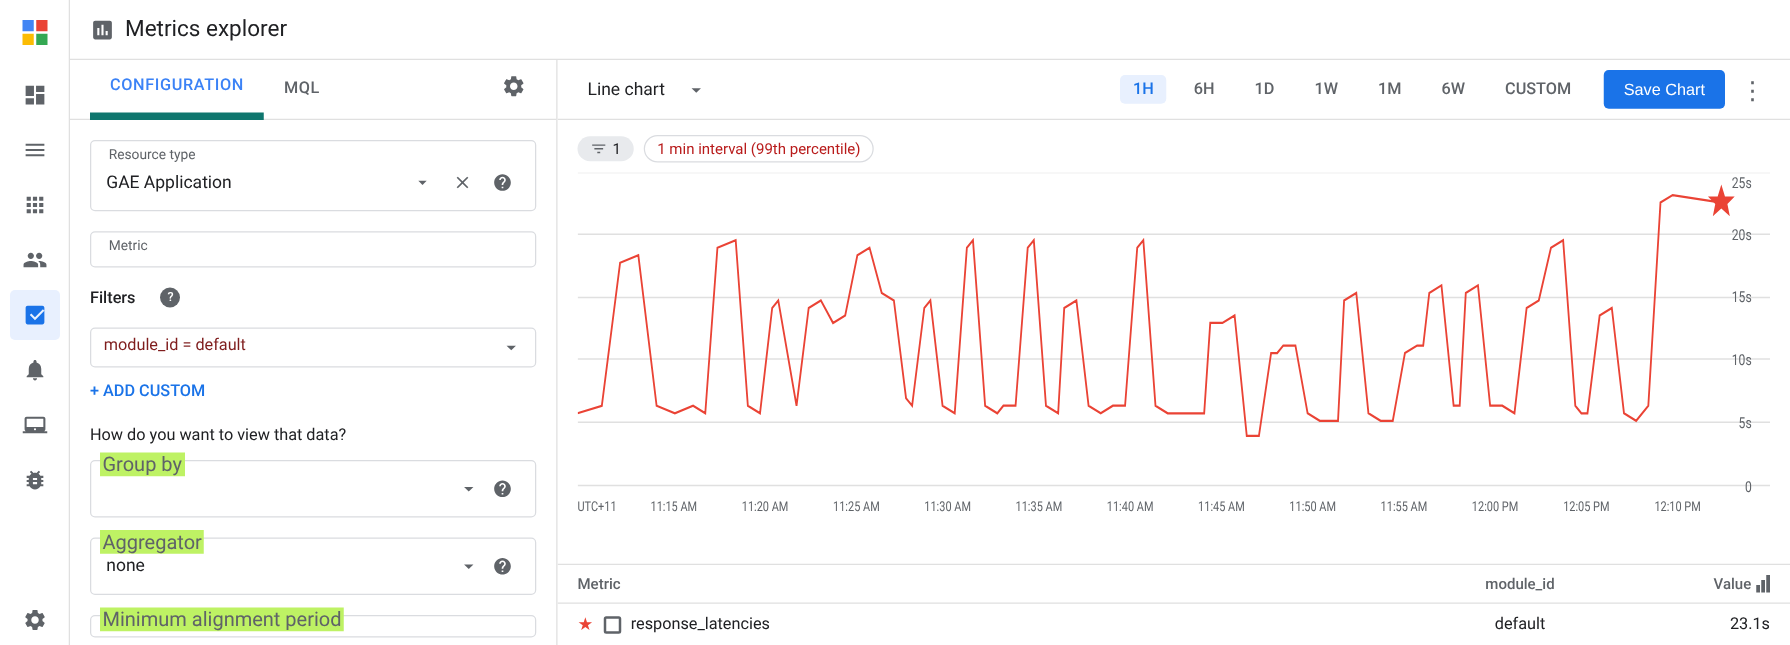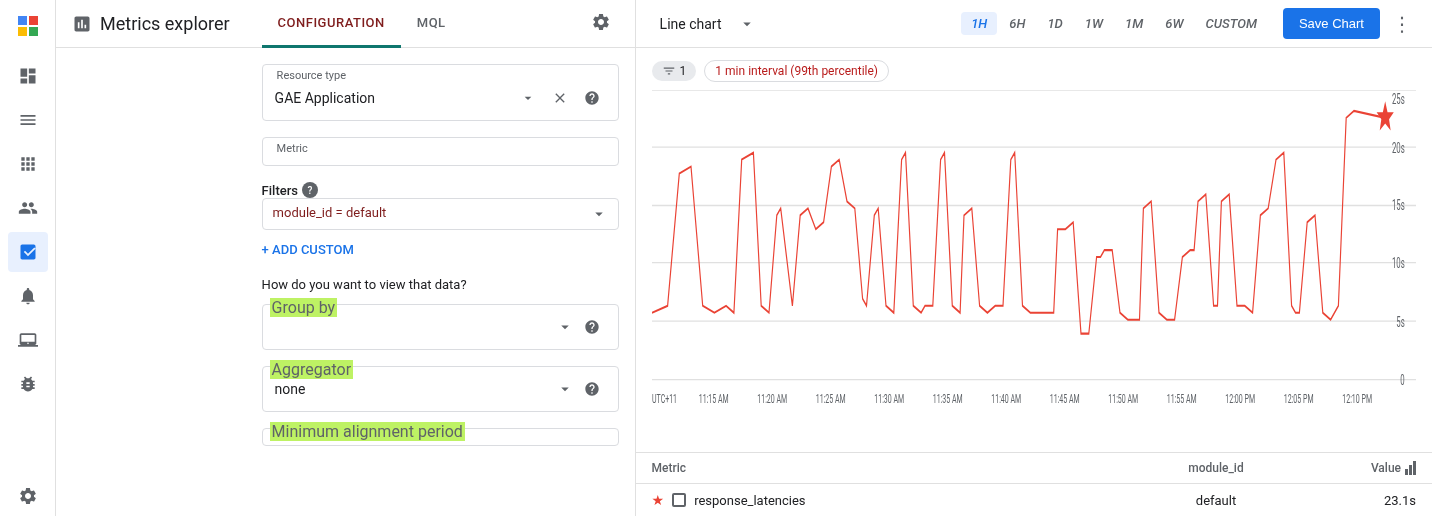--- a/index.html
+++ b/index.html
@@ -28,21 +28,21 @@
       cursor: pointer;
       color: #5f6368;
       font-size: 18px;
     }
     .sidebar-icon.active {
       background: #e8f0fe;
       color: #1a73e8;
     }
 
     
-    .main { flex: 1; display: flex; flex-direction: row; overflow: hidden; }
+    .main { flex: 1; display: flex; flex-direction: column; overflow: hidden; }
 
     
     .topbar {
       height: 48px;
       display: flex;
       align-items: center;
       padding: 0 16px;
       border-bottom: 1px solid #e0e0e0;
       gap: 8px;
     }
@@ -77,22 +77,22 @@
       align-items: center;
       font-size: 13px;
       font-weight: 500;
       cursor: pointer;
       color: #5f6368;
       border-bottom: 2px solid transparent;
       text-transform: uppercase;
       letter-spacing: 0.5px;
     }
     .tab.active {
-      color: #7f1d1d;
-      border-bottom: 3px solid #0f766e;
+      color: #3b82f6;
+      border-bottom: 6px solid #0f766e;
       text-align: center;
     }
     .tab-gear {
       margin-left: auto;
       color: #5f6368;
       font-size: 18px;
       cursor: pointer;
       padding: 8px;
     }
 
@@ -134,22 +134,22 @@
       display: flex; align-items: center; justify-content: center;
       cursor: pointer;
       color: #5f6368;
       border-radius: 50%;
       font-size: 14px;
     }
 
     .filters-header {
       display: flex;
       align-items: center;
-      gap: 4px;
-      margin-bottom: 0;
+      gap: 20px;
+      margin-bottom: 16px;
       font-size: 13px;
       font-weight: 500;
       color: #202124;
     }
     .help-icon {
       width: 16px; height: 16px;
       border-radius: 50%;
       background: #5f6368;
       color: #fff;
       display: flex; align-items: center; justify-content: center;
@@ -234,22 +234,21 @@
       color: #202124;
       cursor: pointer;
       padding: 6px 8px;
       border-radius: 4px;
     }
 
     .time-btns {
       margin-left: auto;
       display: flex;
       align-items: center;
-      gap: 2px;
-      font-style: italic;
+      gap: 12px;
     }
     .time-btn {
       padding: 4px 10px;
       font-size: 13px;
       color: #5f6368;
       cursor: pointer;
       border-radius: 4px;
       font-weight: 500;
     }
     .time-btn.active { color: #1a73e8; background: #e8f0fe; }

